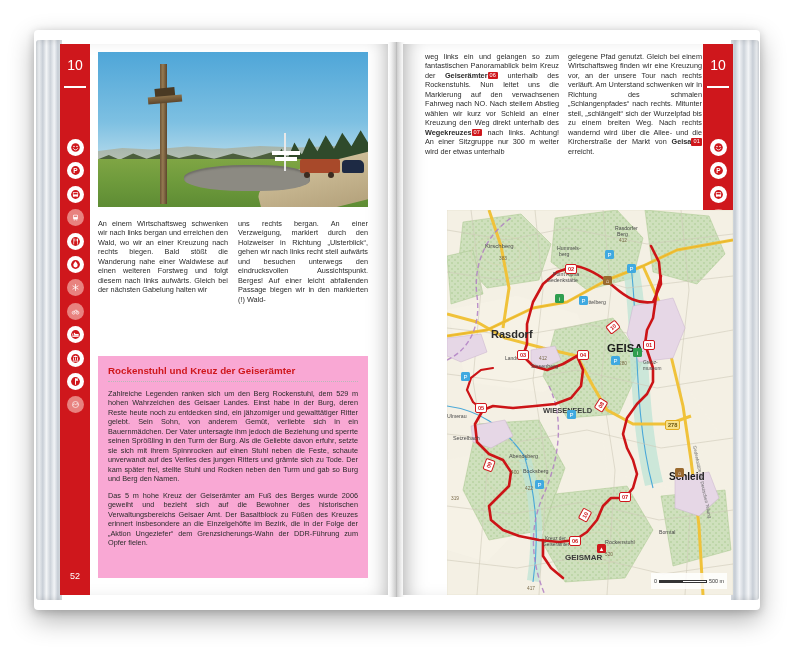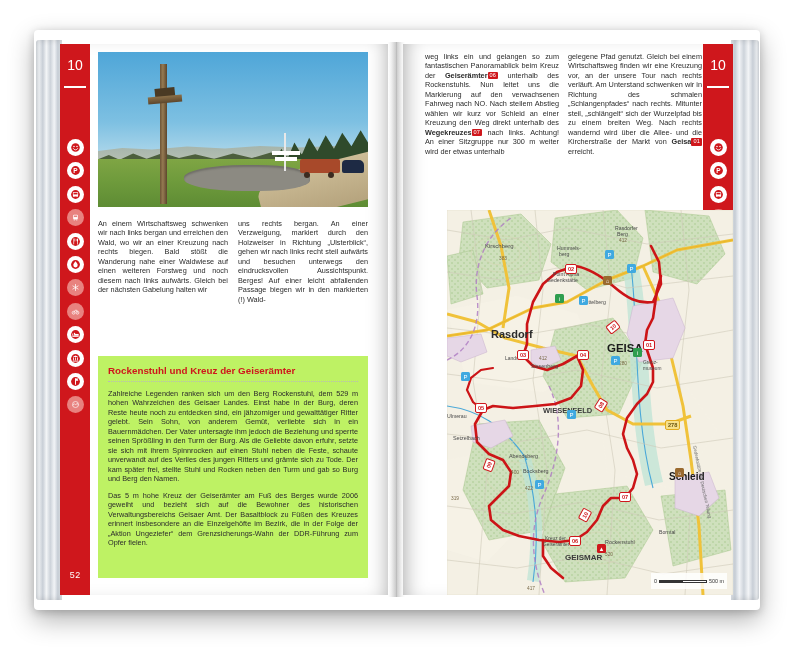--- a/index.html
+++ b/index.html
@@ -46,21 +46,21 @@
 
   .icon-col{position:absolute;left:0;top:95px;width:30px;
      display:flex;flex-direction:column;align-items:center;gap:6.4px;}
   .ico{width:17px;height:17px;border-radius:50%;background:#e8827f;
      display:flex;align-items:center;justify-content:center;
      font-size:11px;line-height:1;color:#ffffff;}
   .ico.solid{background:#ffffff;color:#cf171c;}
   .ico svg{display:block;}
 
   .pagenum{position:absolute;bottom:14px;width:30px;text-align:center;
-     color:#ffffff;font-size:9px;font-family:Liberation Mono, monospace;}
+     color:#ffffff;font-size:9px;}
 
   
   .lp-body{position:absolute;left:38px;top:8px;width:270px;}
   .photo{position:relative;width:270px;height:155px;overflow:hidden;background:#9fd0e8;
      border:0;}
   .sky{position:absolute;inset:0;background:linear-gradient(180deg,#4fa6d8 0%,#7dc0e2 45%,#b9dcec 72%,#d7e8ef 88%);}
   .hills{position:absolute;left:0;top:88px;width:100%;height:20px;
      background:linear-gradient(180deg,#9fb0a8 0%,#b5bfb2 100%);
      clip-path:polygon(0 55%,9% 40%,20% 48%,33% 33%,47% 42%,60% 30%,74% 38%,88% 30%,100% 40%,100% 100%,0 100%);}
   .treeline{position:absolute;left:0;top:96px;width:100%;height:28px;background:#4c5f3c;
@@ -91,21 +91,21 @@
   .car{position:absolute;right:4px;bottom:34px;width:22px;height:13px;background:#1d2a44;border-radius:4px 5px 2px 2px;}
 
   .caption{margin-top:6px;font-size:7.6px;color:#44403c;letter-spacing:.1px;}
 
   .cols{margin-top:12px;display:flex;gap:10px;}
   .col{width:130px;font-size:7.3px;line-height:1.30;color:#2b2b2b;text-align:justify;
      hyphens:auto;-webkit-hyphens:auto;}
 
   
   .infobox{position:absolute;left:38px;top:312px;width:270px;height:222px;
-     background:#bef264;}
+     background:#f9a8d4;}
   .infobox h3{margin:0;padding:9px 10px 0 10px;font-size:9.8px;color:#cf171c;letter-spacing:0;}
   .dotline{margin:5px 10px 0 10px;border-top:1px dotted #b9b9b9;}
   .infobox p{margin:7px 10px 0 10px;font-size:7.3px;line-height:1.30;color:#2b2b2b;text-align:justify;
      hyphens:auto;-webkit-hyphens:auto;}
 
   
   .rp-body{position:absolute;left:22px;top:8px;width:278px;}
   .rcols{display:flex;gap:9px;}
   .rcol{width:134px;font-size:7.3px;line-height:1.30;color:#2b2b2b;text-align:justify;
      hyphens:auto;-webkit-hyphens:auto;}
@@ -269,21 +269,21 @@
             <i class="b"></i>
           </div>
         <div class="wagon">
             <b></b>
             <b class="r"></b>
           </div>
         <div class="car"></div>
       </div>
 
       <div class="cols">
-        <div class="col">An einem Wirtschaftsweg schwenken wir nach links bergan und erreichen den Wald, wo wir an einer Kreuzung nach rechts biegen. Bald stößt die Wanderung nahe einer Waldwiese auf einen weiteren Forstweg und noch diesem nach links aufwärts. Gleich bei der nächsten Gabelung halten wir</div>
+        <div class="col">An einem Wirtschaftsweg schwenken wir nach links bergan und erreichen den Wald, wo wir an einer Kreuzung nach rechts biegen. Bald stößt die Wanderung nahe einer Waldwiese auf einen weiteren Forstweg und folgt diesem nach links aufwärts. Gleich bei der nächsten Gabelung halten wir</div>
         <div class="col">uns rechts bergan. An einer Verzweigung, markiert durch den Holzweiser in Richtung „Ulsterblick“, gehen wir nach links recht steil aufwärts und besuchen unterwegs den eindrucksvollen Aussichtspunkt. Berges! Auf einer leicht abfallenden Passage biegen wir in den markierten (!) Wald-</div>
       </div>
     </div>
 
     <div class="infobox">
       <h3>Rockenstuhl und Kreuz der Geiserämter</h3>
       <div class="dotline"></div>
       <p>Zahlreiche Legenden ranken sich um den Berg Rockenstuhl, dem 529 m hohen Wahrzeichen des Geisaer Landes. Einst habe in der Burg, deren Reste heute noch zu entdecken sind, ein jähzorniger und gewalttätiger Ritter gelebt. Sein Sohn, von anderem Gemüt, verliebte sich in ein Bauernmädchen. Der Vater untersagte ihm jedoch die Beziehung und sperrte seinen Sprößling in den Turm der Burg. Als die Geliebte davon erfuhr, setzte sie sich mit ihrem Spinnrocken auf einen Stuhl neben die Feste, schaute unverwandt auf des Verlies des jungen Ritters und grämte sich zu Tode. Der kam später frei, stellte Stuhl und Rocken neben den Turm und gab so Burg und Berg den Namen.</p>
       <p>Das 5 m hohe Kreuz der Geiserämter am Fuß des Berges wurde 2006 geweiht und bezieht sich auf die Bewohner des historischen Verwaltungsbereichs Geisaer Amt. Der Basaltblock zu Füßen des Kreuzes erinnert insbesondere an die Einzelgehöfte im Bezirk, die in der Folge der „Aktion Ungeziefer“ dem Grenzsicherungs-Wahn der DDR-Führung zum Opfer fielen.</p>
     </div>

